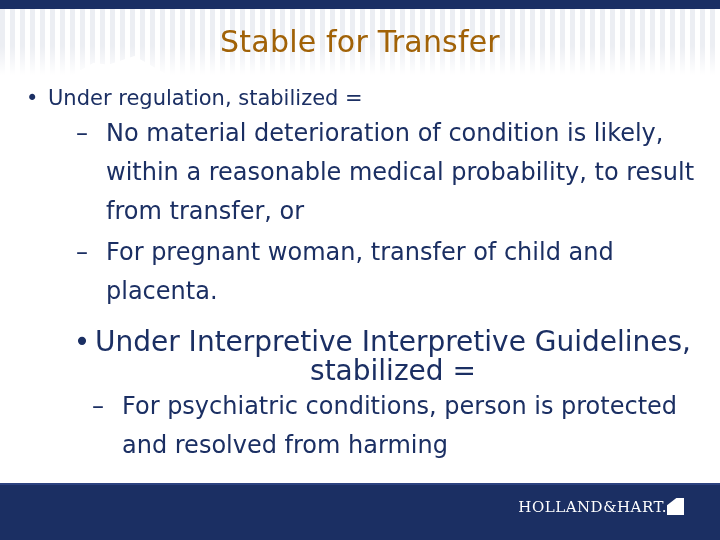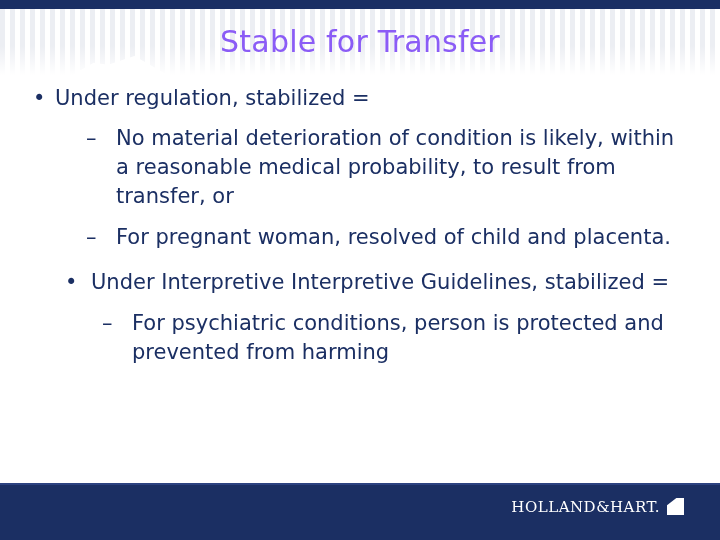--- a/index.html
+++ b/index.html
@@ -59,70 +59,71 @@
     background: #ffffff;
     clip-path: polygon(0% 100%, 28% 26%, 40% 34%, 62% 0%, 100% 100%);
   }
   .title {
     position: absolute;
     top: 24px;
     left: 0;
     width: 720px;
     text-align: center;
     font-size: 30px;
-    color: #8b5cf6;
+    color: #a16207;
     letter-spacing: 0.2px;
     z-index: 4;
     font-family: "DejaVu Sans", sans-serif;
   }
   .body {
     position: absolute;
     top: 84px;
     left: 26px;
     width: 676px;
     color: #1b2f63;
   }
   .l1 {
     font-size: 21px;
     line-height: 28px;
-    margin: 0 0 0 7px;
+    margin: 0 0 0 0;
     padding-left: 22px;
     text-indent: -22px;
   }
   .l1 .bullet {
     display: inline-block;
     width: 22px;
     text-indent: 0;
   }
   .l2 {
-    font-size: 21px;
-    line-height: 29px;
-    margin: 12px;
+    font-size: 24px;
+    line-height: 39px;
+    margin: 2px;
     padding-left: 78px;
     text-indent: -30px;
   }
   .l2 .dash {
     display: inline-block;
     width: 30px;
     text-indent: 0;
   }
   .cite {
     font-size: 15px;
     line-height: 20px;
     margin: 10px 0 0 9px;
     color: #1b2f63;
   }
   .block2 {
     margin-top: 16px;
   }
   .block2 .l1 {
     padding-left: 58px;
     text-indent: -26px;
-    font-size: 21px;
+    font-size: 28px;
     line-height: 29px;
+    text-align: center;
   }
   .block2 .l1 .bullet {
     width: 26px;
   }
   .block2 .l2 {
     padding-left: 94px;
     text-indent: -30px;
   }
   
   .footer-band {
@@ -142,21 +143,20 @@
     width: 720px;
     height: 2px;
     background: #2c4280;
   }
   .logo {
     position: absolute;
     right: 36px;
     bottom: 24px;
     z-index: 5;
     display: flex;
-    gap: 7px;
   }
   .logo-text {
     color: #ffffff;
     font-size: 15px;
     letter-spacing: 0.5px;
     font-family: "DejaVu Serif", serif;
   }
   .logo-mark {
     width: 17px;
     height: 17px;
@@ -180,30 +180,30 @@
 
     <p class="l1">
       <span class="bullet">•</span><span>Under regulation, stabilized =</span>
     </p>
 
     <p class="l2">
       <span class="dash">–</span><span>No material deterioration of condition is likely, within a reasonable medical probability, to result from transfer, or</span>
     </p>
 
     <p class="l2">
-      <span class="dash">–</span><span>For pregnant woman, resolved of child and placenta.</span>
+      <span class="dash">–</span><span>For pregnant woman, transfer of child and placenta.</span>
     </p>
 
 
     <div class="block2">
       <p class="l1">
         <span class="bullet">•</span><span>Under Interpretive Interpretive Guidelines, stabilized =</span>
       </p>
       <p class="l2">
-        <span class="dash">–</span><span>For psychiatric conditions, person is protected and prevented from harming</span>
+        <span class="dash">–</span><span>For psychiatric conditions, person is protected and resolved from harming</span>
       </p>
     </div>
 
   </div>
 
   <div class="footer-band"></div>
 
   <div class="logo">
     <span class="logo-text">HOLLAND&amp;HART.</span>
     <span class="logo-mark"></span>

